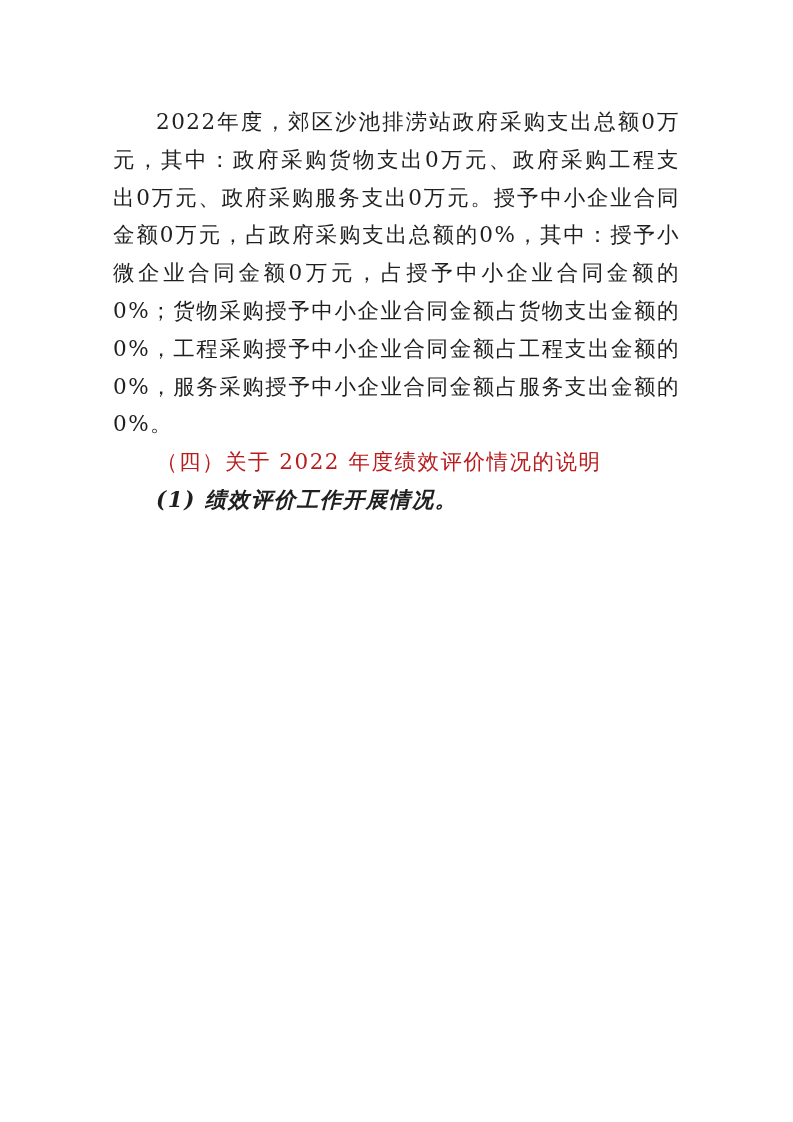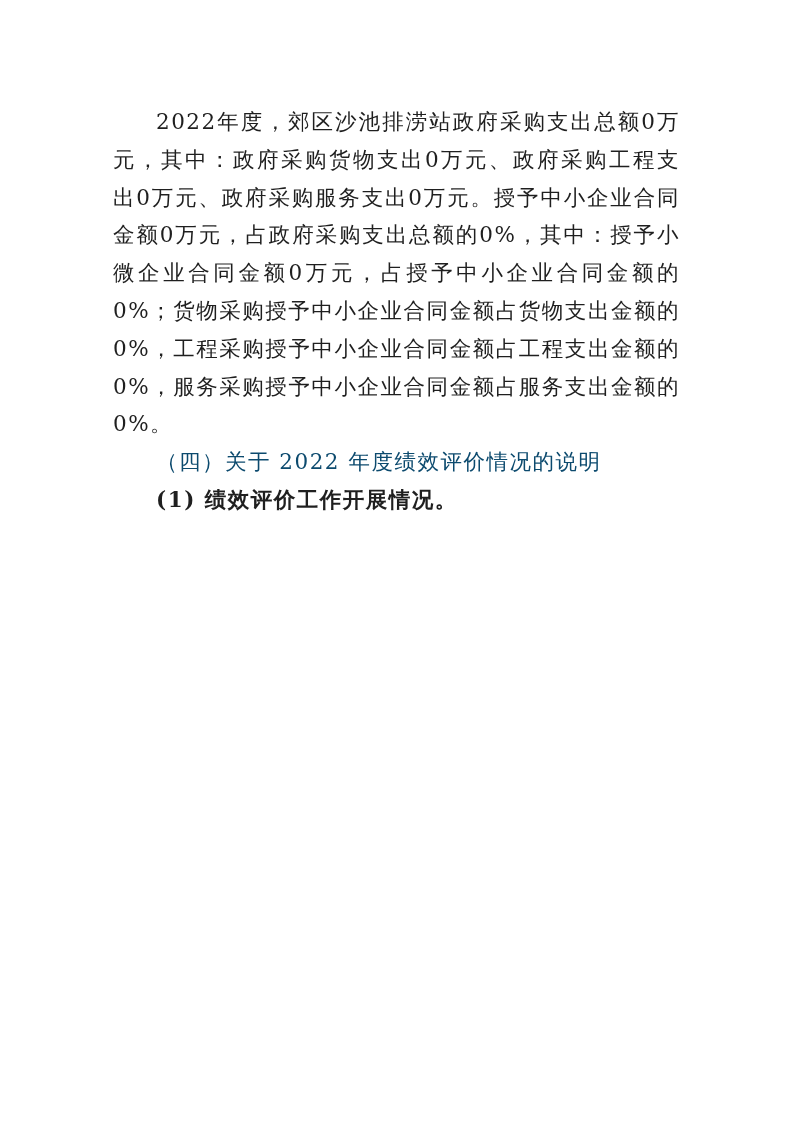--- a/index.html
+++ b/index.html
@@ -28,24 +28,25 @@
     text-align: justify;
     text-justify: inter-ideograph;
     text-indent: 2em;
     word-break: break-all;
   }
   .doc-body p.red-heading {
     color: #ec7c7c;
   }
   .doc-body p.bold-sub {
     font-weight: 600;
+    font-style: italic;
   }
 </style>
 </head>
 <body>
 
 <div class="page" style="background: rgb(255, 255, 255); color: rgb(31, 31, 31);">
   <div class="doc-body">
     <p>2022年度，郊区沙池排涝站政府采购支出总额0万元，其中：政府采购货物支出0万元、政府采购工程支出0万元、政府采购服务支出0万元。授予中小企业合同金额0万元，占政府采购支出总额的0%，其中：授予小微企业合同金额0万元，占授予中小企业合同金额的0%；货物采购授予中小企业合同金额占货物支出金额的0%，工程采购授予中小企业合同金额占工程支出金额的0%，服务采购授予中小企业合同金额占服务支出金额的0%。</p>
-    <p class="red-heading" style="color: #0c4a6e;">（四）关于 2022 年度绩效评价情况的说明</p>
+    <p class="red-heading" style="color: #b91c1c;">（四）关于 2022 年度绩效评价情况的说明</p>
     <p class="bold-sub">(1) 绩效评价工作开展情况。</p>
   </div>
 </div>
 
 </body></html>

